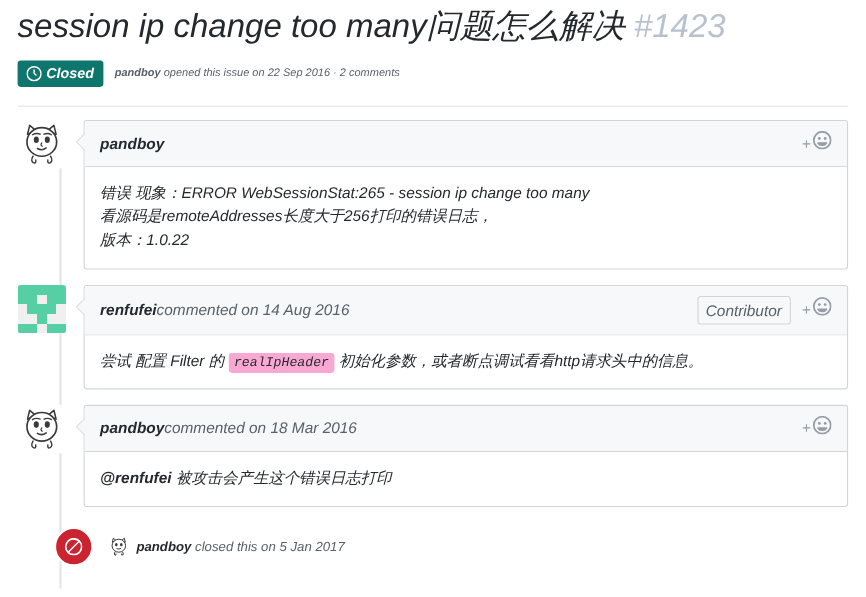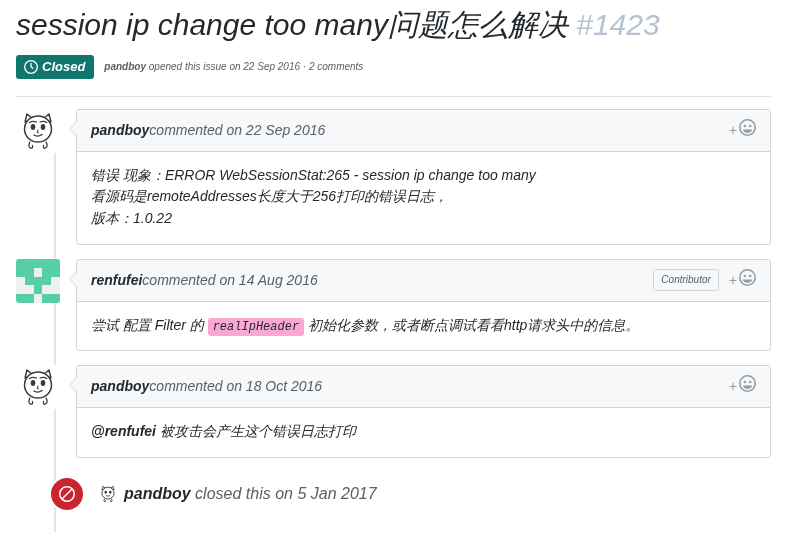--- a/index.html
+++ b/index.html
@@ -153,21 +153,21 @@
   }
   .comment-head .author {
     color: #24292e;
     font-weight: bold;
   }
   .head-spacer { flex: 1 1 auto; }
   .contrib-badge {
     border: 1px solid #d1d5da;
     border-radius: 3px;
     color: #586069;
-    font-size: 10px;
+    font-size: 14px;
     line-height: 1;
     padding: 5px 7px;
     margin-right: 10px;
     background: transparent;
   }
   .reaction-btn {
     display: inline-flex;
     align-items: center;
     color: #959da5;
     font-size: 14px;
@@ -218,21 +218,21 @@
     width: 20px;
     height: 20px;
     flex: 0 0 20px;
     border-radius: 3px;
     margin-left: 13px;
     overflow: hidden;
   }
   .event-avatar svg { display: block; }
   .event-text {
     margin-left: 6px;
-    font-size: 16px;
+    font-size: 12px;
     color: #586069;
     line-height: 1.5;
   }
   .event-text b { color: #24292e; font-weight: bold; }
 </style>
 </head>
 <body>
 
 <div class="page">
 
@@ -271,21 +271,20 @@
           <path d="M18 26 q4 2.5 8 -0.5" stroke="#3a3a3a" stroke-width="1.4" fill="none" stroke-linecap="round"></path>
           <path d="M22 21 q-1.6 2 0.4 3" stroke="#3a3a3a" stroke-width="1.1" fill="none" stroke-linecap="round"></path>
           <path d="M14 33 q-2.5 4.5 0.5 6 q2.5 1 2 -2.5" fill="none" stroke="#3a3a3a" stroke-width="1.3" stroke-linecap="round"></path>
           <path d="M30 33 q2.5 4.5 -0.5 6 q-2.5 1 -2 -2.5" fill="none" stroke="#3a3a3a" stroke-width="1.3" stroke-linecap="round"></path>
         </svg>
       </div>
 
       <div class="comment">
         <div class="comment-head">
           <span class="author">pandboy</span>
-            <span> commented on 22 Sep 2016</span>
           <span class="head-spacer"></span>
           <span class="reaction-btn">
             <span class="plus">+</span>
             <span>
               <svg width="17" height="17" viewBox="0 0 16 16" fill="#959da5">
                 <path d="M8 0a8 8 0 1 1 0 16A8 8 0 0 1 8 0Zm0 1.5a6.5 6.5 0 1 0 0 13 6.5 6.5 0 0 0 0-13Z"></path>
                 <circle cx="5.5" cy="6.5" r="1.2"></circle>
                   <circle cx="10.5" cy="6.5" r="1.2"></circle>
                 <path d="M4.4 9.8h7.2a.7.7 0 0 1 .62 1.03A4.5 4.5 0 0 1 8 13a4.5 4.5 0 0 1-4.22-2.17A.7.7 0 0 1 4.4 9.8Z"></path>
               </svg>
@@ -352,21 +351,21 @@
           <path d="M18 26 q4 2.5 8 -0.5" stroke="#3a3a3a" stroke-width="1.4" fill="none" stroke-linecap="round"></path>
           <path d="M22 21 q-1.6 2 0.4 3" stroke="#3a3a3a" stroke-width="1.1" fill="none" stroke-linecap="round"></path>
           <path d="M14 33 q-2.5 4.5 0.5 6 q2.5 1 2 -2.5" fill="none" stroke="#3a3a3a" stroke-width="1.3" stroke-linecap="round"></path>
           <path d="M30 33 q2.5 4.5 -0.5 6 q-2.5 1 -2 -2.5" fill="none" stroke="#3a3a3a" stroke-width="1.3" stroke-linecap="round"></path>
         </svg>
       </div>
 
       <div class="comment">
         <div class="comment-head">
           <span class="author">pandboy</span>
-            <span> commented on 18 Oct 2016</span>
+            <span> commented on 18 Mar 2016</span>
           <span class="head-spacer"></span>
           <span class="reaction-btn">
             <span class="plus">+</span>
             <span>
               <svg width="17" height="17" viewBox="0 0 16 16" fill="#959da5">
                 <path d="M8 0a8 8 0 1 1 0 16A8 8 0 0 1 8 0Zm0 1.5a6.5 6.5 0 1 0 0 13 6.5 6.5 0 0 0 0-13Z"></path>
                 <circle cx="5.5" cy="6.5" r="1.2"></circle>
                   <circle cx="10.5" cy="6.5" r="1.2"></circle>
                 <path d="M4.4 9.8h7.2a.7.7 0 0 1 .62 1.03A4.5 4.5 0 0 1 8 13a4.5 4.5 0 0 1-4.22-2.17A.7.7 0 0 1 4.4 9.8Z"></path>
               </svg>

